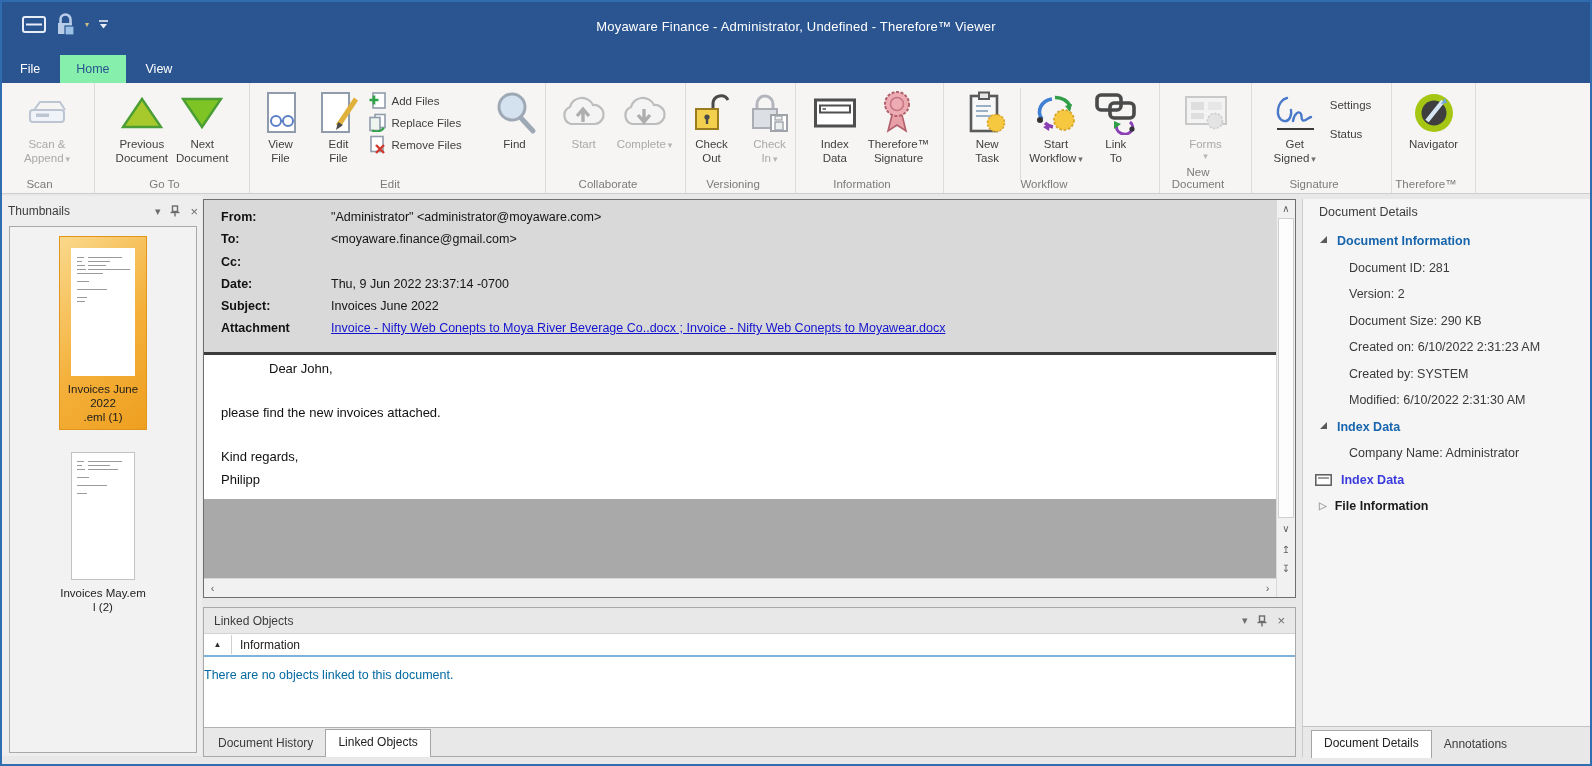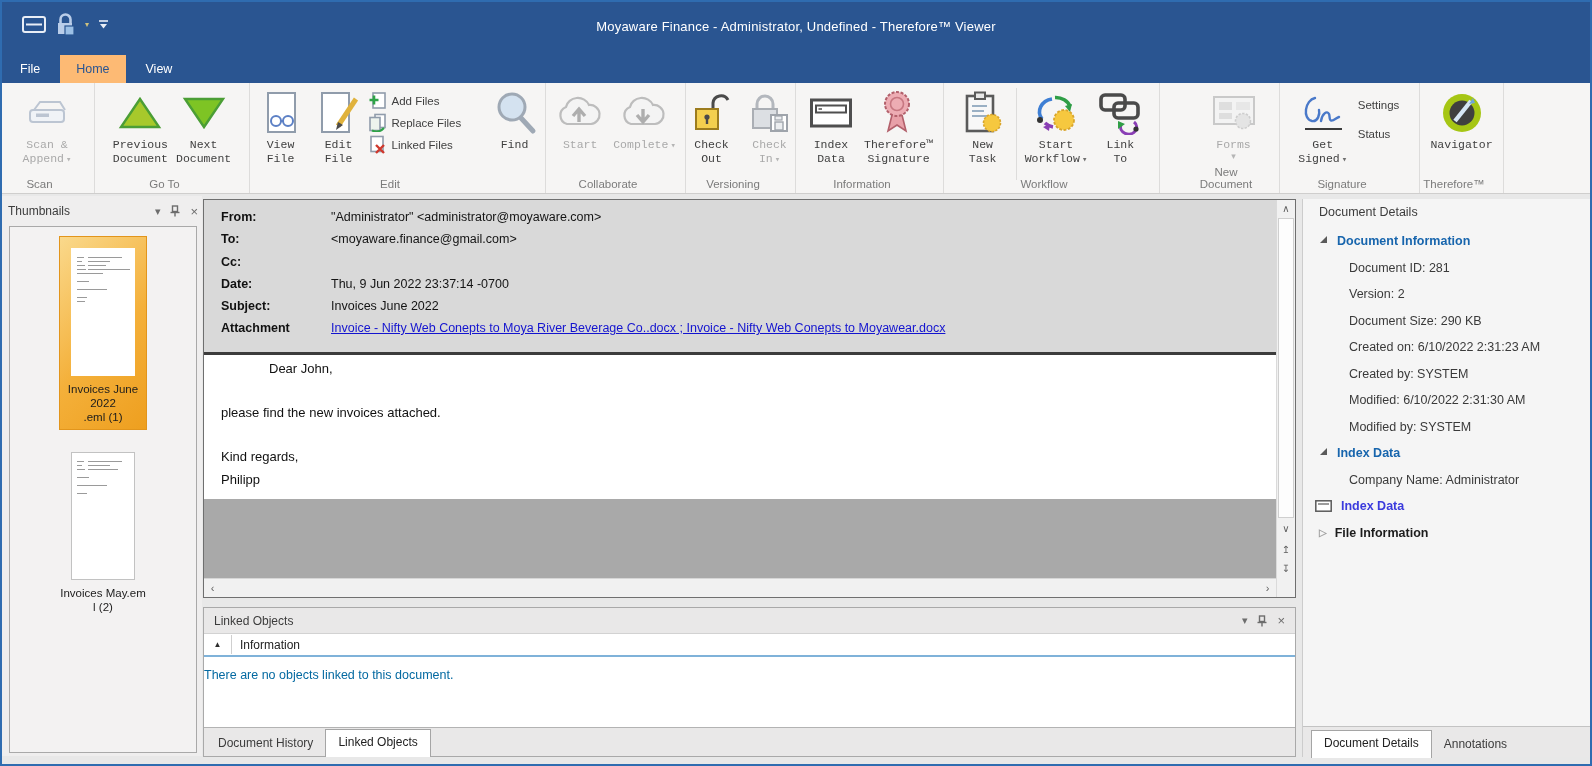--- a/index.html
+++ b/index.html
@@ -10,31 +10,31 @@
   
   .titlebar{position:absolute;left:0;top:0;width:100%;height:55px;background:#2a5591;}
   .qat{position:absolute;left:22px;top:13px;display:flex;align-items:center;gap:9px;}
   .qat .qbtn{display:flex;align-items:center;justify-content:center;}
   .title-text{position:absolute;left:0;right:0;top:19px;text-align:center;color:#fff;
               font-size:13px;letter-spacing:.2px;}
 
   
   .tabrow{position:absolute;left:0;top:55px;width:100%;height:28px;background:#2a5591;display:flex;}
   .rtab{height:28px;line-height:28px;padding:0 16px;color:#fff;font-size:12.5px;margin-left:4px;}
-  .rtab.active{background:#fdba74;color:#2a5591;}
+  .rtab.active{background:#86efac;color:#2a5591;}
 
   
   .ribbon{position:absolute;left:0;top:83px;width:100%;height:110px;background:#f6f5f4;
           border-bottom:1px solid #cfcecd;display:flex;}
   .rgroup{position:relative;height:100%;border-right:1px solid #dddcdb;display:flex;
           justify-content:center;align-items:flex-start;padding-top:3px;box-sizing:border-box;}
   .rgroup-label{position:absolute;bottom:3px;left:0;right:15px;text-align:center;font-size:11.5px;color:#7b7b7b;}
   .bigbtn{display:flex;flex-direction:column;align-items:center;padding:2px 4px 0;min-width:50px;}
   .bigbtn .icon{height:50px;display:flex;align-items:center;justify-content:center;}
-  .blabel{font-size:11.5px;line-height:13.5px;text-align:center;color:#3f3f3f;white-space:pre-line;font-family:Liberation Mono, monospace;}
+  .blabel{font-size:11.5px;line-height:13.5px;text-align:center;color:#3f3f3f;white-space:pre-line;}
   .disabled .blabel{color:#a9a9a9;}
   .caret::after{content:"\25BE";font-size:9px;color:#6f6f6f;margin-left:2px;}
   .disabled .caret::after{color:#b5b5b5;}
   .caret-below{font-size:9px;color:#b5b5b5;line-height:9px;}
   .smallstack{display:flex;flex-direction:column;justify-content:flex-start;padding-top:6px;gap:4px;}
   .smallbtn{display:flex;align-items:center;gap:5px;height:18px;font-size:11.5px;color:#3f3f3f;white-space:nowrap;}
   .txtbtn{font-size:11.5px;color:#3f3f3f;padding:3px 6px;}
   .wfdivider{width:1px;background:#dddcdb;height:92px;margin:2px 4px 0;}
 
   
@@ -229,21 +229,21 @@
           </span>
           <span>Replace Files</span>
         </div>
         <div class="smallbtn">
           <span>
             <svg width="19" height="19">
                 <rect x="3" y="1.5" width="12" height="15" fill="#fff" stroke="#909cab" stroke-width="1.6"></rect>
                 <path d="M8 10 l8 8 M16 10 l-8 8" stroke="#cf382d" stroke-width="2.4"></path>
               </svg>
           </span>
-          <span>Linked Files</span>
+          <span>Remove Files</span>
         </div>
       </div>
       <div class="bigbtn">
         <span class="icon">
           <svg width="44" height="46">
               <circle cx="19" cy="17" r="13" fill="#d4e2f0" stroke="#9fa9b5" stroke-width="3"></circle>
               <line x1="28" y1="28" x2="40" y2="41" stroke="#9fa9b5" stroke-width="5" stroke-linecap="round"></line>
             </svg>
         </span>
         <span class="blabel">Find</span>
@@ -368,21 +368,21 @@
               <polygon points="22,30 29,33 22,38" fill="#2f9e46"></polygon>
               <circle cx="40" cy="38" r="2.6" fill="#333"></circle>
             </svg>
         </span>
         <span class="blabel">Link
 To</span>
       </div>
       <div class="rgroup-label">Workflow</div>
     </div>
 
-    <div class="rgroup" style="width:92px;margin-left:28px;">
+    <div class="rgroup" style="width:92px;">
       <div class="bigbtn disabled">
         <span class="icon">
           <svg width="48" height="38">
               <rect x="4" y="3" width="40" height="27" fill="#f3f3f3" stroke="#c9c9c9" stroke-width="2"></rect>
               <rect x="9" y="8" width="13" height="8" fill="#dedede"></rect>
               <rect x="9" y="19" width="13" height="6" fill="#dedede"></rect>
               <rect x="26" y="8" width="14" height="8" fill="#e7e7e7"></rect>
               <circle cx="33" cy="27" r="7.5" fill="#e4e4e4" stroke="#cdcdcd" stroke-width="1.6" stroke-dasharray="2.4 1.4"></circle>
             </svg>
         </span>
@@ -559,21 +559,20 @@
       <div class="dd-row dd-sechead">
         <span class="exp-expanded"></span>
         <span>Document Information</span>
       </div>
       <div class="dd-row dd-leaf">Document ID: 281</div>
       <div class="dd-row dd-leaf">Version: 2</div>
       <div class="dd-row dd-leaf">Document Size: 290 KB</div>
       <div class="dd-row dd-leaf">Created on: 6/10/2022 2:31:23 AM</div>
       <div class="dd-row dd-leaf">Created by: SYSTEM</div>
       <div class="dd-row dd-leaf">Modified: 6/10/2022 2:31:30 AM</div>
-      <div class="dd-row dd-leaf">Modified by: SYSTEM</div>
       <div class="dd-row dd-sechead">
         <span class="exp-expanded"></span>
         <span>Index Data</span>
       </div>
       <div class="dd-row dd-leaf">Company Name:  Administrator</div>
       <div class="dd-row dd-linkrow">
         <span class="dd-cardicon" style="margin:0 9px 0 12px;">
           <svg width="17" height="12">
               <rect x="0.8" y="0.8" width="15.4" height="10.4" fill="#fff" stroke="#5a5a5a" stroke-width="1.5"></rect>
               <line x1="3" y1="4" x2="14" y2="4" stroke="#5a5a5a" stroke-width="1.2"></line>

